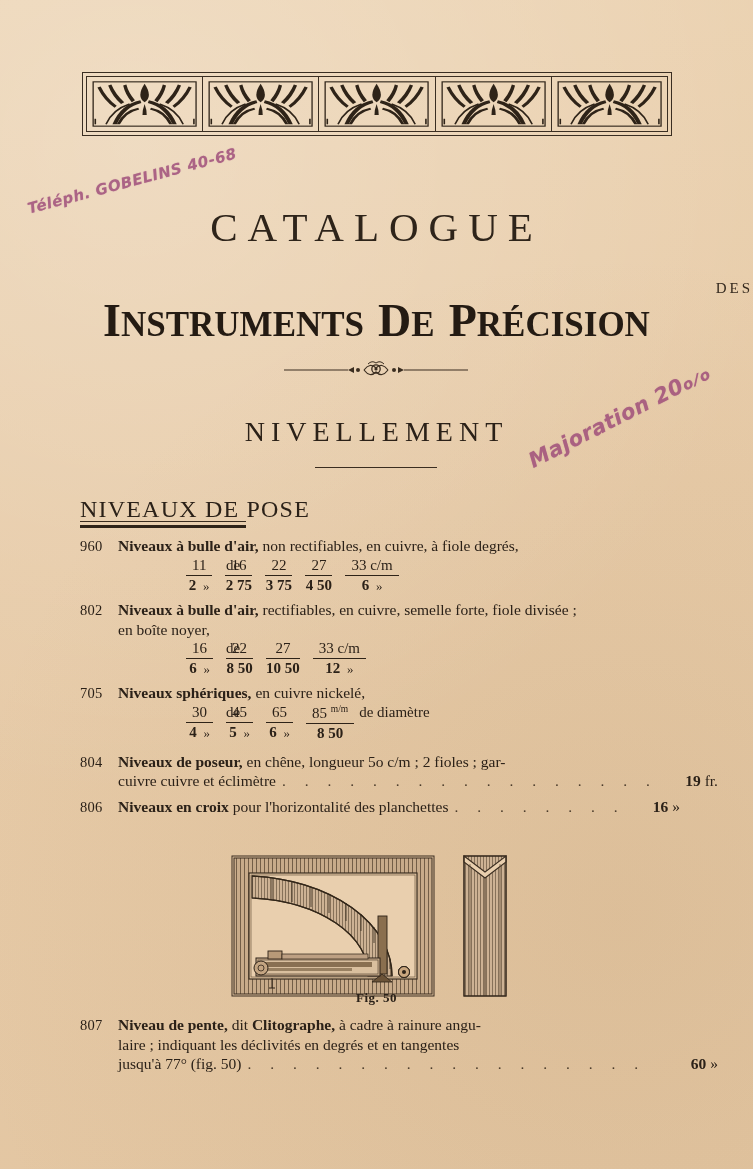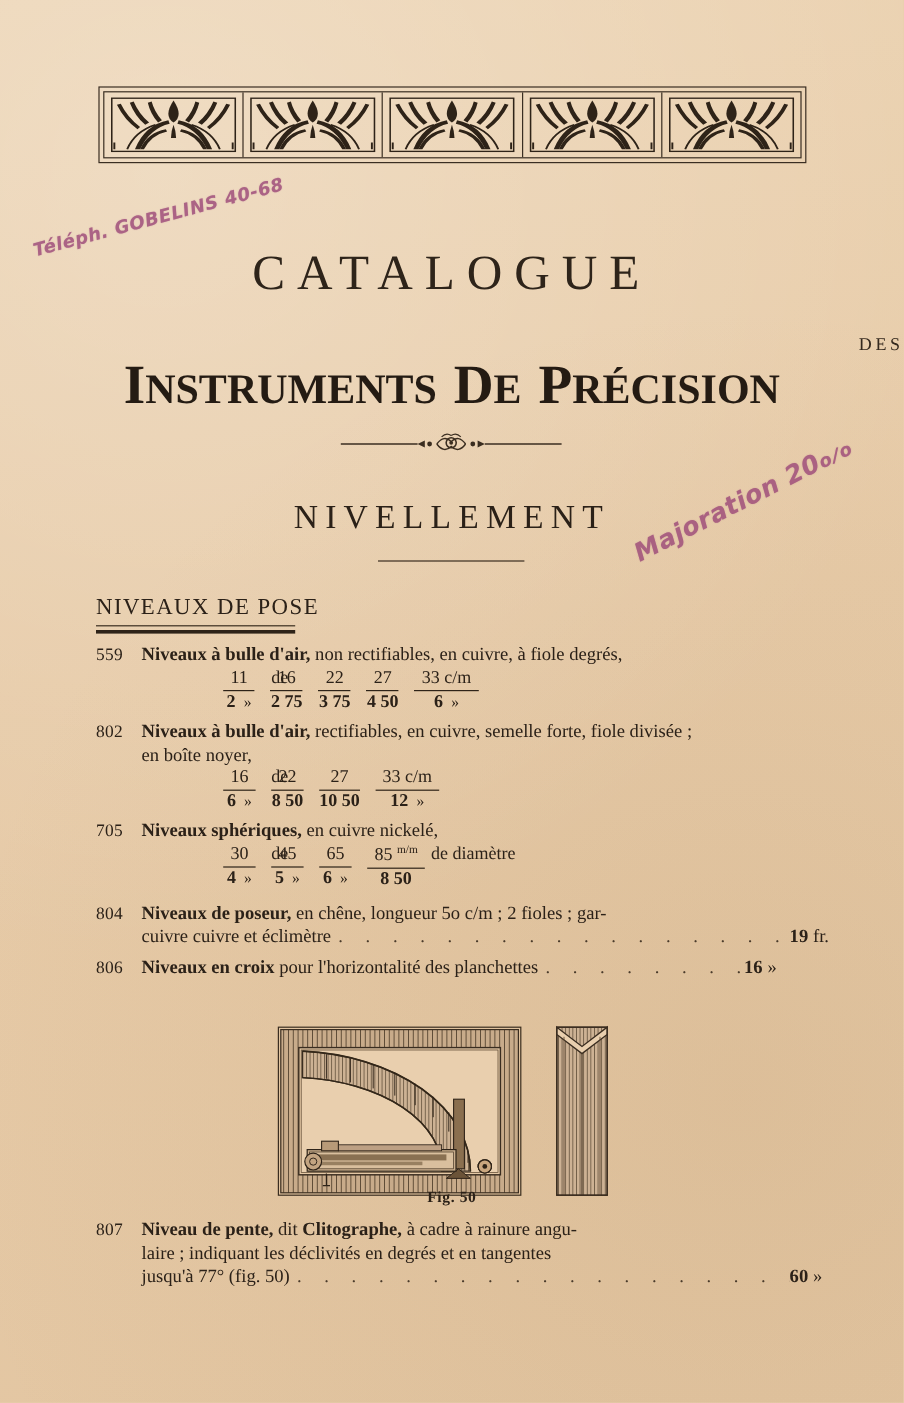--- a/index.html
+++ b/index.html
@@ -107,21 +107,21 @@
     color:#2b2118;
   }
   .rule-short{
     position:absolute;left:315px;top:467px;width:122px;height:0;
     border-top:1.4px solid #3a2d20;
   }
 
   
   .sec-head{
     position:absolute;left:80px;top:496px;
-    font-size:19px;letter-spacing:1.2px;color:#2b2118;
+    font-size:24px;letter-spacing:1.2px;color:#2b2118;
   }
   .sec-rule-thin{
     position:absolute;left:80px;top:521px;width:166px;height:0;
     border-top:1px solid #3a2d20;
   }
   .sec-rule-thick{
     position:absolute;left:80px;top:525px;width:166px;height:3px;
     background:#2e2318;
   }
 
@@ -162,21 +162,21 @@
 
   
   .leader-row{display:flex;align-items:baseline;width:600px;}
   .leader-text{white-space:nowrap;font-size:15.5px;}
   .dots{
     flex:1;overflow:hidden;white-space:nowrap;
     font-size:15.5px;letter-spacing:7.5px;color:#4a3b2b;
     padding:0 6px;
   }
   .price{
-    white-space:nowrap;font-size:15.5px;
+    white-space:nowrap;font-size:15.5px;text-align:right;
     width:60px;flex:none;
   }
   .price .val{font-weight:bold;}
   .price .cur{font-weight:normal;padding-left:4px;}
 
   
   .figure-wrap{
     position:absolute;left:0;right:0;top:850px;height:160px;
   }
   .fig-caption{
@@ -350,21 +350,21 @@
   <div class="rule-short"></div>
 
   <div class="sec-head">NIVEAUX DE POSE</div>
   <div class="sec-rule-thin"></div>
   <div class="sec-rule-thick"></div>
 
   <div class="entries">
 
     <div class="entry" style="margin-bottom:6px;">
       <div class="entry-line">
-        <div class="num">559</div>
+        <div class="num">960</div>
         <div class="body">
           <span class="b">Niveaux à bulle d'air,</span><span> non rectifiables, en cuivre, à fiole degrés,</span>
         </div>
       </div>
       <div style="position:relative;">
         <span class="frac-de">de</span>
         <div class="fractions" id="frac-801">
             <div class="frac">
               <div class="top">11</div>
               <div class="bar"></div>

